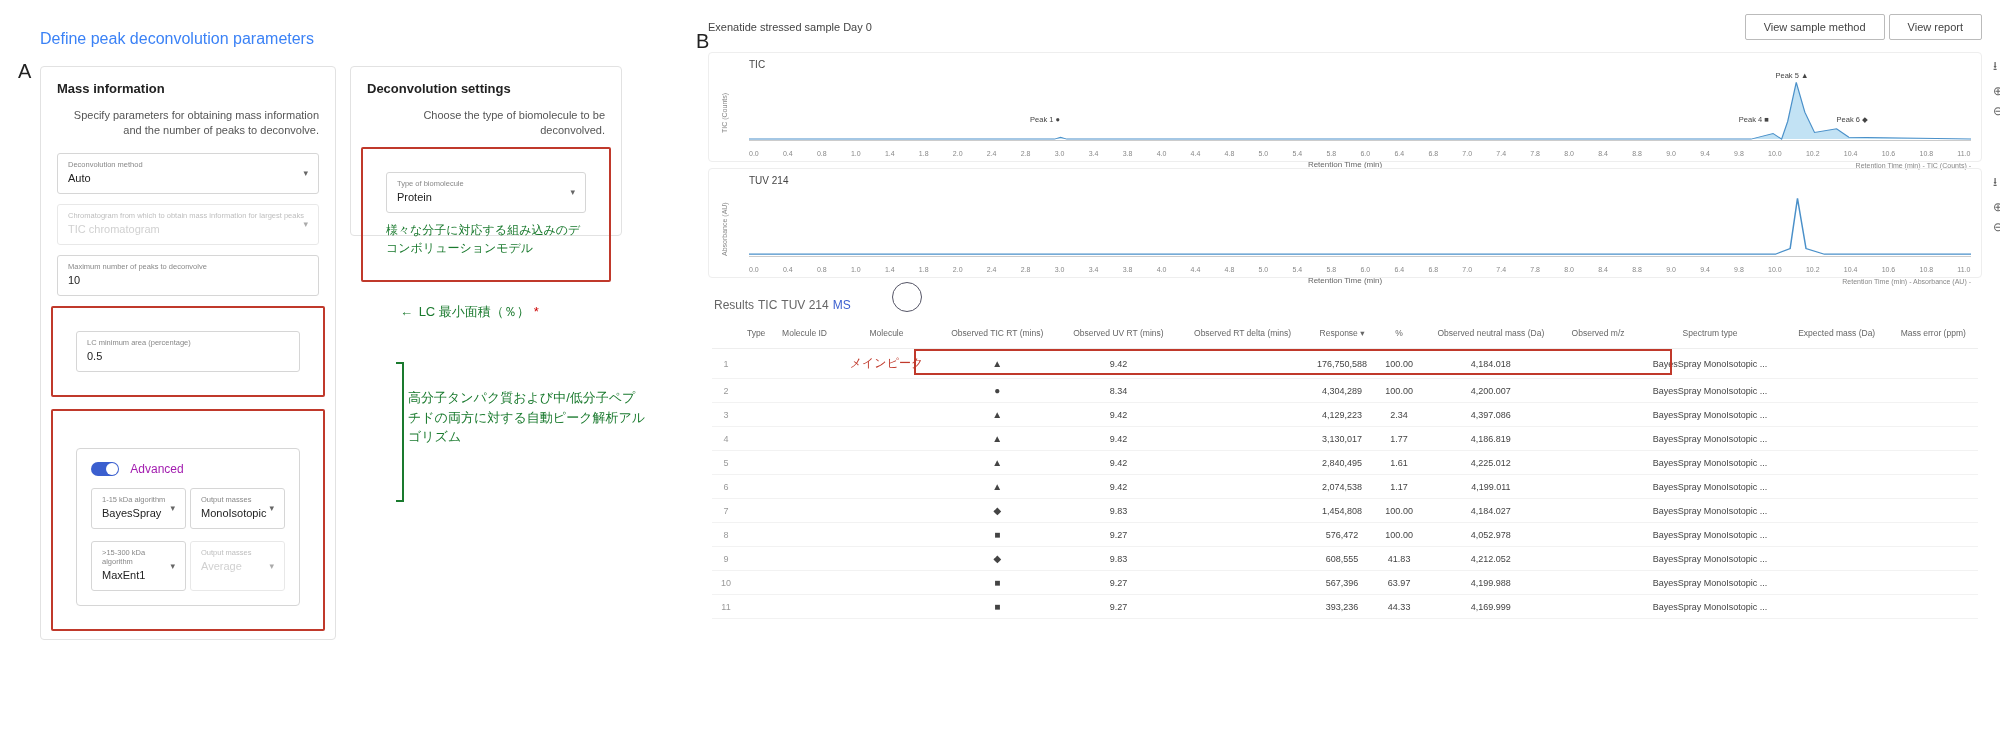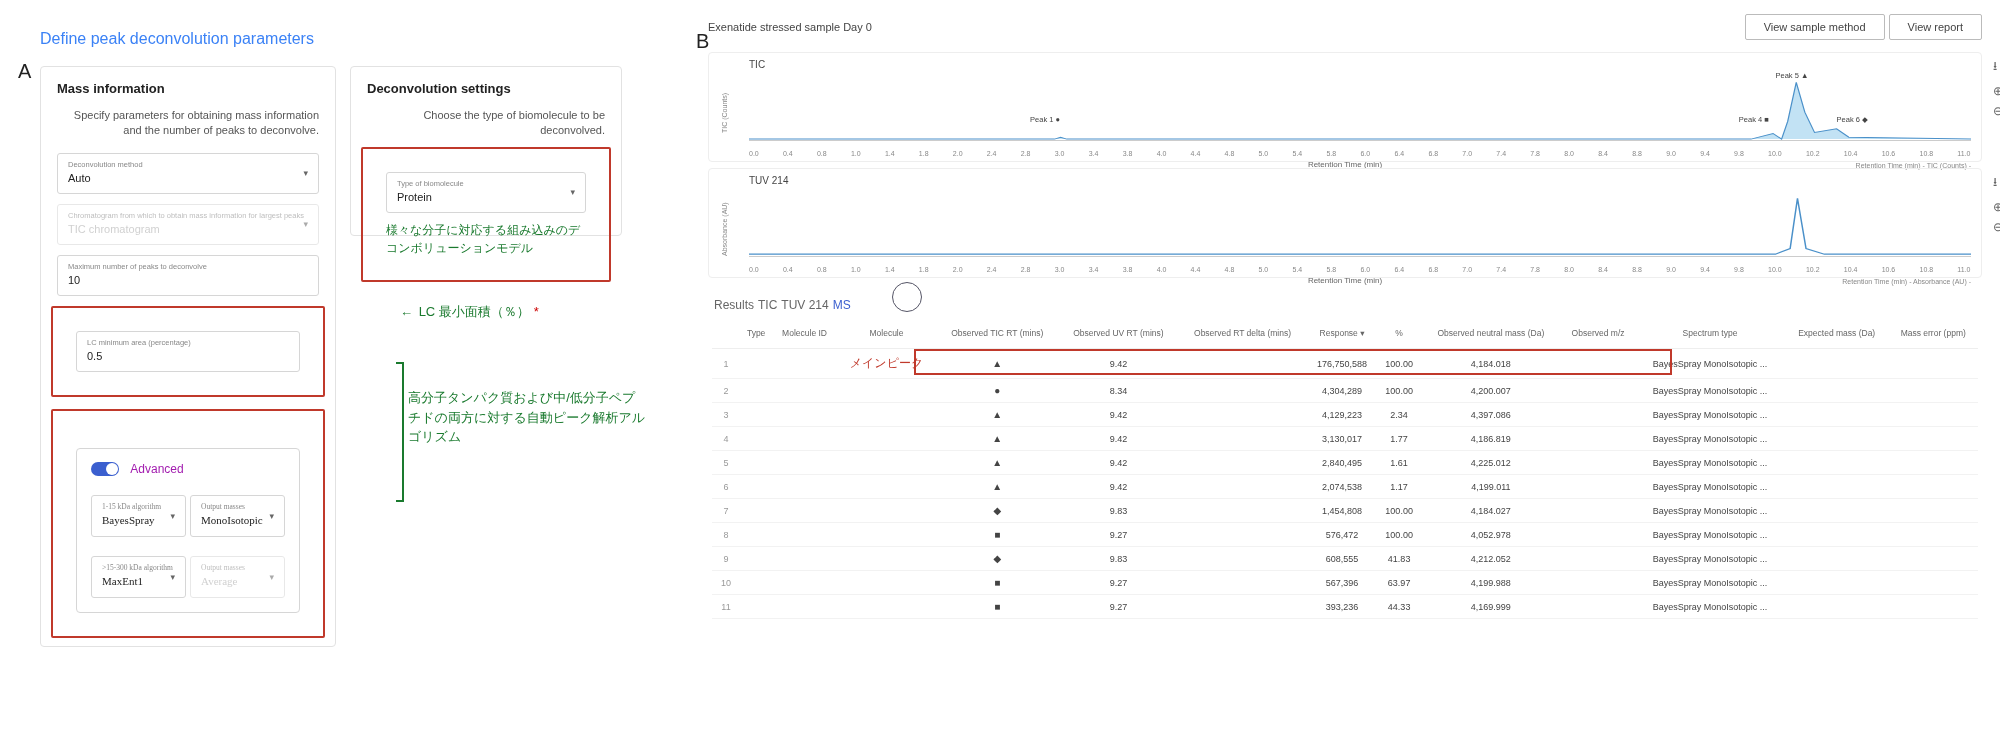--- a/index.html
+++ b/index.html
@@ -33,21 +33,21 @@
   .field.disabled { opacity: .55; }
   .redbox { border: 2px solid #c0392b; padding: 23px; margin: -6px; border-radius: 2px; }
   .green-note { color: #1a7a2e; font-size: 13px; position: absolute; line-height: 1.5; }
   .arrow-note::before { content: "←"; margin-right: 2px; }
   .asterisk { content: "*"; color: #c00; margin-left: 4px; }
   .bracket { position: absolute; border-right: 2px solid #1a7a2e; width: 8px; }
   .adv-card { border: 1px solid #d6d6d6; border-radius: 4px; padding: 12px 14px 14px; margin-top: 14px; }
   .toggle { display: inline-block; width: 28px; height: 14px; background: #3b5fcf; border-radius: 7px; position: relative; margin-right: 8px; vertical-align: middle; }
   .toggle::after { content: ""; position: absolute; right: 1px; top: 1px; width: 12px; height: 12px; background: #fff; border-radius: 50%; }
   .adv-title { font-size: 12px; color: #a21caf; vertical-align: middle; }
-  .adv-row { display: flex; gap: 4px; margin-top: 19px; font-family: Liberation Serif, serif; }
+  .adv-row { display: flex; gap: 4px; margin-top: 12px; }
   .adv-row .field { flex: 1; margin-bottom: 0; }
 
   
   .b-header { display: flex; justify-content: space-between; align-items: center; padding: 4px 8px 8px; }
   .b-title { font-size: 11px; color: #444; }
   .b-buttons { display: flex; gap: 4px; }
   .btn { border: 1px solid #bbb; background: #fff; padding: 6px 18px; font-size: 11px; color: #444; border-radius: 2px; cursor: pointer; }
   .chart-box { border: 1px solid #eee; border-radius: 4px; margin: 4px 8px 6px; padding: 6px 10px 18px 40px; position: relative; height: 110px; }
   .chart-label-top { font-size: 10px; color: #444; margin-bottom: 2px; }
   .chart-icons { position: absolute; right: -22px; top: 4px; display: flex; flex-direction: column; gap: 6px; font-size: 12px; color: #666; }

